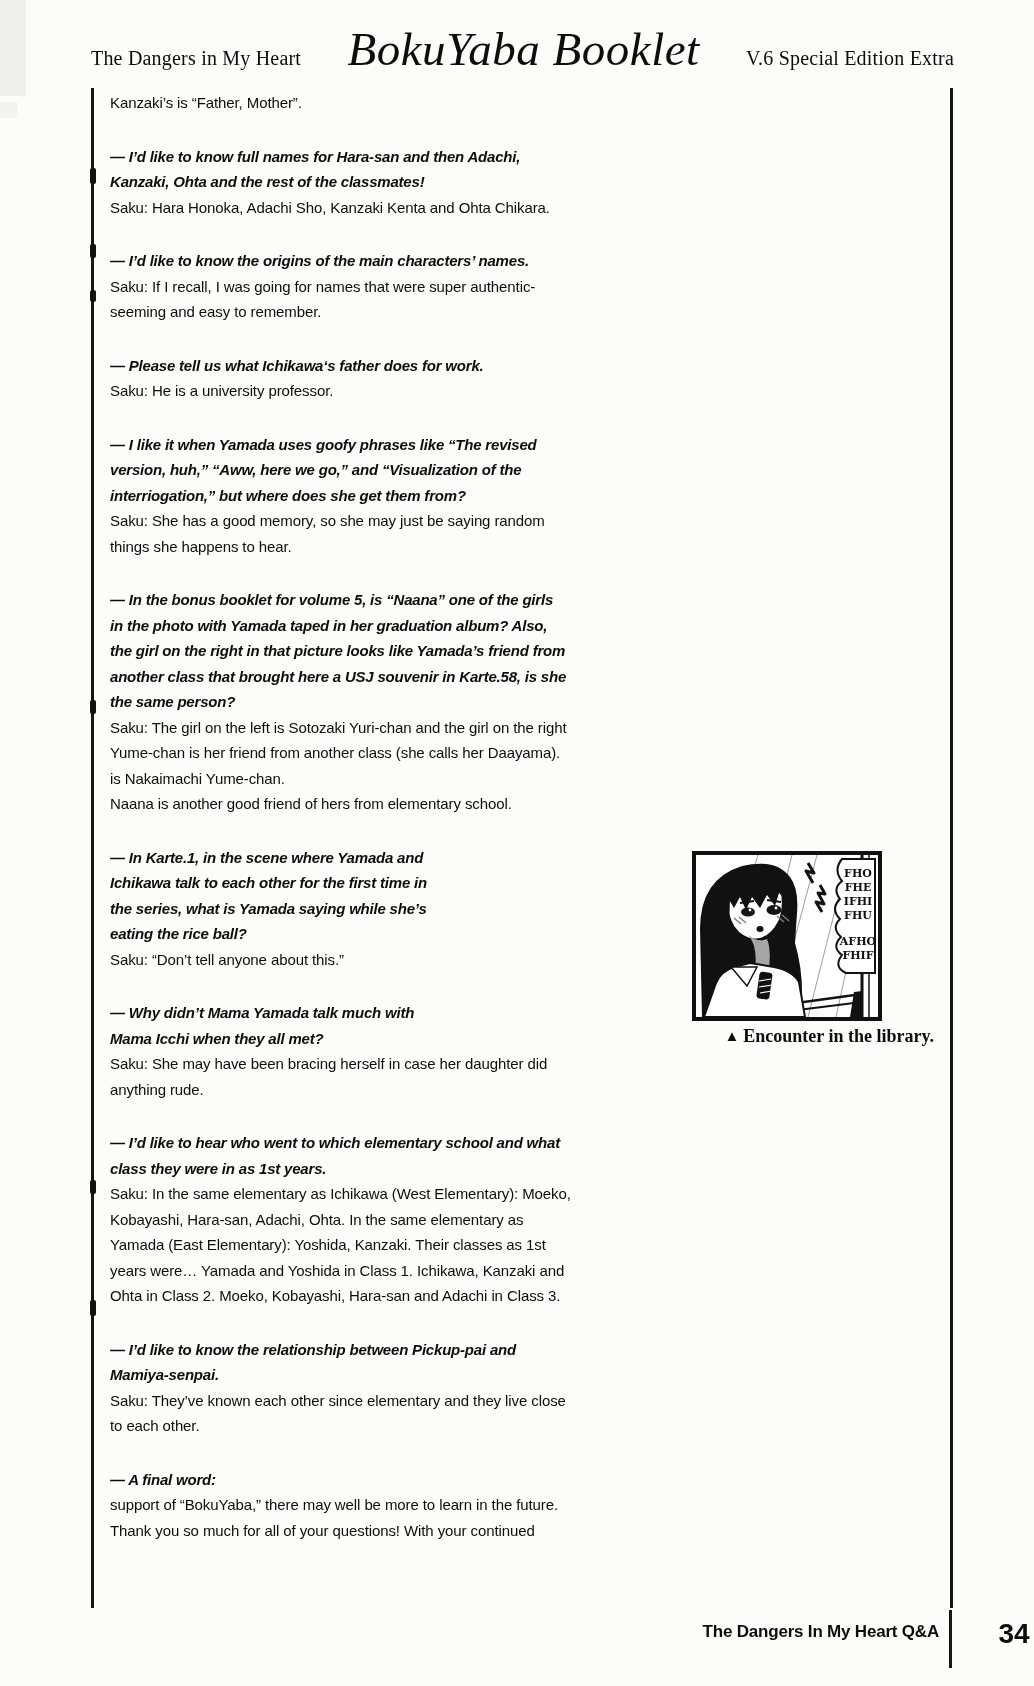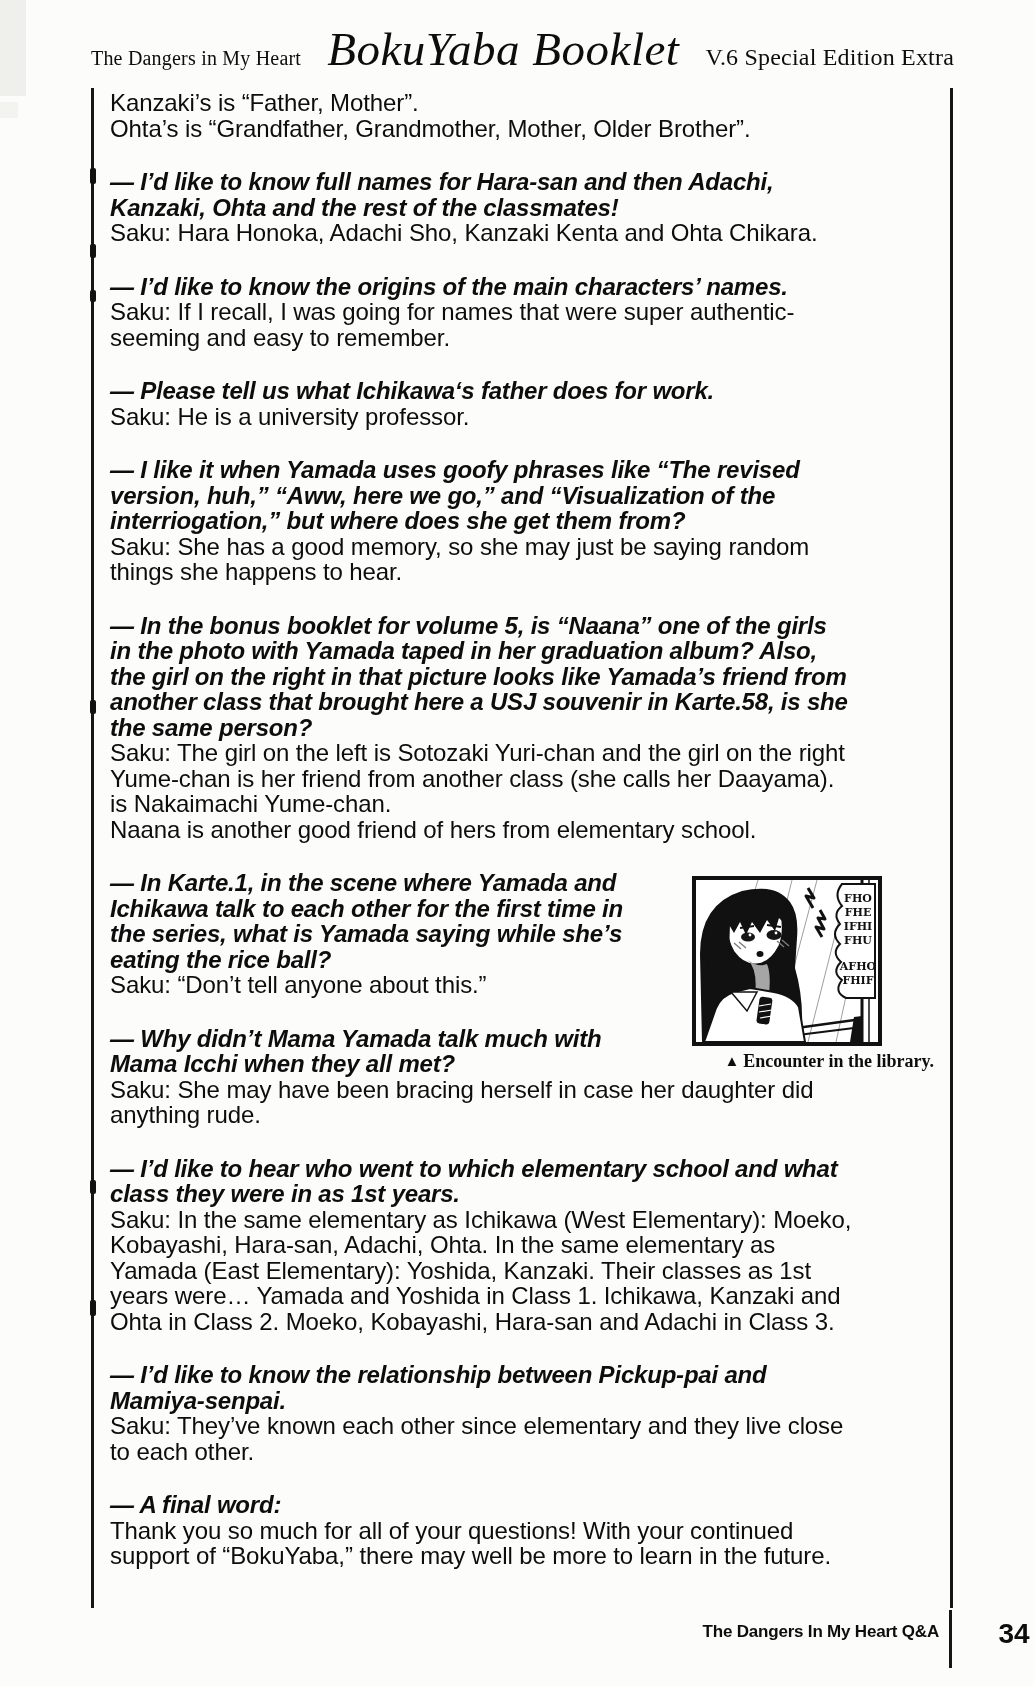--- a/index.html
+++ b/index.html
@@ -13,32 +13,32 @@
   .smudge-b{position:absolute;left:0;top:102px;width:18px;height:16px;background:#f3f3f0;}
 
   
   .header{
     position:absolute;left:91px;top:26px;width:863px;
     display:flex;justify-content:space-between;align-items:baseline;
     font-family:"Liberation Serif",serif;
   }
   .header .h-left{font-size:20px;letter-spacing:.2px;}
   .header .h-center{font-size:47px;letter-spacing:.5px;line-height:1;font-style:italic;}
-  .header .h-right{font-size:24px;letter-spacing:.2px;}
+  .header .h-right{font-size:20px;letter-spacing:.2px;}
 
   
   .content{
     position:absolute;left:91px;top:88px;width:862px;height:1520px;
     box-sizing:border-box;
     border-left:3px solid #151515;border-right:3px solid #151515;
     padding:2px 16px 0 16px;
   }
   .rule-mark{position:absolute;left:-4px;width:6px;background:#111;border-radius:2px;}
 
-  .line{font-size:24px;line-height:25.5px;white-space:nowrap;letter-spacing:-.1px;}
+  .line{font-size:15px;line-height:25.5px;white-space:nowrap;letter-spacing:-.1px;}
   .q-line{font-weight:700;letter-spacing:-.2px;font-style:italic;}
   .section{margin-top:28px;}
   .sec-mama-yamada .answer{clear:right;}
 
   
   .figure{
     float:right;width:242px;margin:6px 0 4px 14px;
     text-align:left;
   }
   .panel{
@@ -79,21 +79,20 @@
 
   <div class="rule-mark" style="top:80px;height:16px"></div>
   <div class="rule-mark" style="top:156px;height:14px"></div>
   <div class="rule-mark" style="top:202px;height:12px"></div>
   <div class="rule-mark" style="top:612px;height:14px"></div>
   <div class="rule-mark" style="top:1092px;height:14px"></div>
   <div class="rule-mark" style="top:1212px;height:16px"></div>
 
   <div>
     <div class="line">Kanzaki’s is “Father, Mother”.</div>
-    <div class="line">Ohta’s is “Grandfather, Grandmother, Mother, Older Brother”.</div>
   </div>
 
   <div>
       <div class="section sec-full-names">
         <div class="line q-line">— I’d like to know full names for Hara-san and then Adachi,</div>
         <div class="line q-line">Kanzaki, Ohta and the rest of the classmates!</div>
         <div class="answer">
           <div class="line a-line">Saku: Hara Honoka, Adachi Sho, Kanzaki Kenta and Ohta Chikara.</div>
         </div>
       </div>
@@ -246,22 +245,22 @@
         <div class="line q-line">— I’d like to know the relationship between Pickup-pai and</div>
         <div class="line q-line">Mamiya-senpai.</div>
         <div class="answer">
           <div class="line a-line">Saku: They’ve known each other since elementary and they live close</div>
           <div class="line a-line">to each other.</div>
         </div>
       </div>
       <div class="section sec-final-word">
         <div class="line q-line">— A final word:</div>
         <div class="answer">
+          <div class="line a-line">support of “BokuYaba,” there may well be more to learn in the future.</div>
           <div class="line a-line">Thank you so much for all of your questions! With your continued</div>
-          <div class="line a-line">support of “BokuYaba,” there may well be more to learn in the future.</div>
         </div>
       </div>
     </div>
 </div>
 
 <div class="footer-label">The Dangers In My Heart Q&amp;A</div>
 <div class="footer-divider"></div>
 <div class="page-num">34</div>
 
 </body></html>

